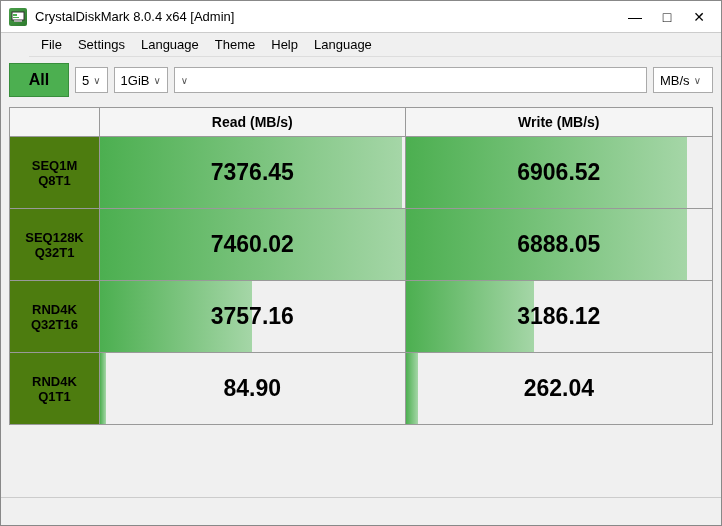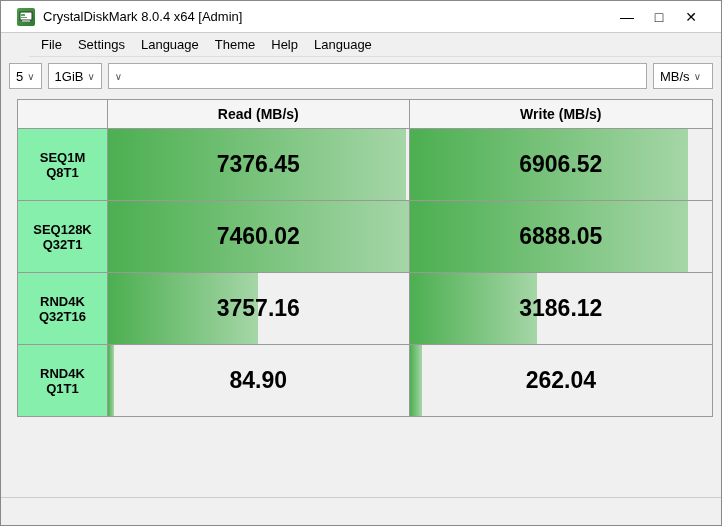--- a/index.html
+++ b/index.html
@@ -16,21 +16,21 @@
       background: #f0f0f0;
       border: 1px solid #888;
       display: flex;
       flex-direction: column;
     }
     .title-bar {
       background: #fff;
       display: flex;
       align-items: center;
       height: 32px;
-      padding: 0 16px;
+      padding: 0 8px;
       border-bottom: 1px solid #ccc;
       justify-content: space-between;
     }
     .title-bar-left {
       display: flex;
       align-items: center;
       gap: 8px;
     }
     .title-icon {
       width: 18px;
@@ -110,21 +110,21 @@
       color: #555;
     }
     .drive-dropdown {
       flex: 1;
     }
     .unit-dropdown {
       min-width: 60px;
     }
     .main-table {
       flex: 1;
-      padding: 4px 8px 8px 16px;
+      padding: 4px 8px 8px 8px;
     }
     table {
       width: 100%;
       border-collapse: collapse;
       border: 1px solid #999;
     }
     th {
       background: #f5f5f5;
       font-size: 14px;
       font-weight: bold;
@@ -133,21 +133,21 @@
       border: 1px solid #999;
       color: #000;
     }
     td {
       border: 1px solid #999;
       text-align: center;
       padding: 0;
       position: relative;
     }
     .label-cell {
-      background: #86efac;
+      background: #4d7c0f;
       font-size: 13px;
       font-weight: bold;
       text-align: center;
       padding: 8px 4px;
       white-space: nowrap;
       width: 90px;
     }
     .value-cell {
       position: relative;
       overflow: hidden;
@@ -218,20 +218,21 @@
   <div class="menu-bar">
     <span class="menu-item">File</span>
     <span class="menu-item">Settings</span>
     <span class="menu-item">Language</span>
     <span class="menu-item">Theme</span>
     <span class="menu-item">Help</span>
     <span class="menu-item">Language</span>
   </div>
 
   <div class="toolbar">
+    <button class="all-btn">All</button>
     <div class="dropdown">
       <span>5</span>
       <span class="dropdown-arrow">∨</span>
     </div>
     <div class="dropdown">
       <span>1GiB</span>
       <span class="dropdown-arrow">∨</span>
     </div>
     <div class="dropdown drive-dropdown">
       <span class="dropdown-arrow">∨</span>

